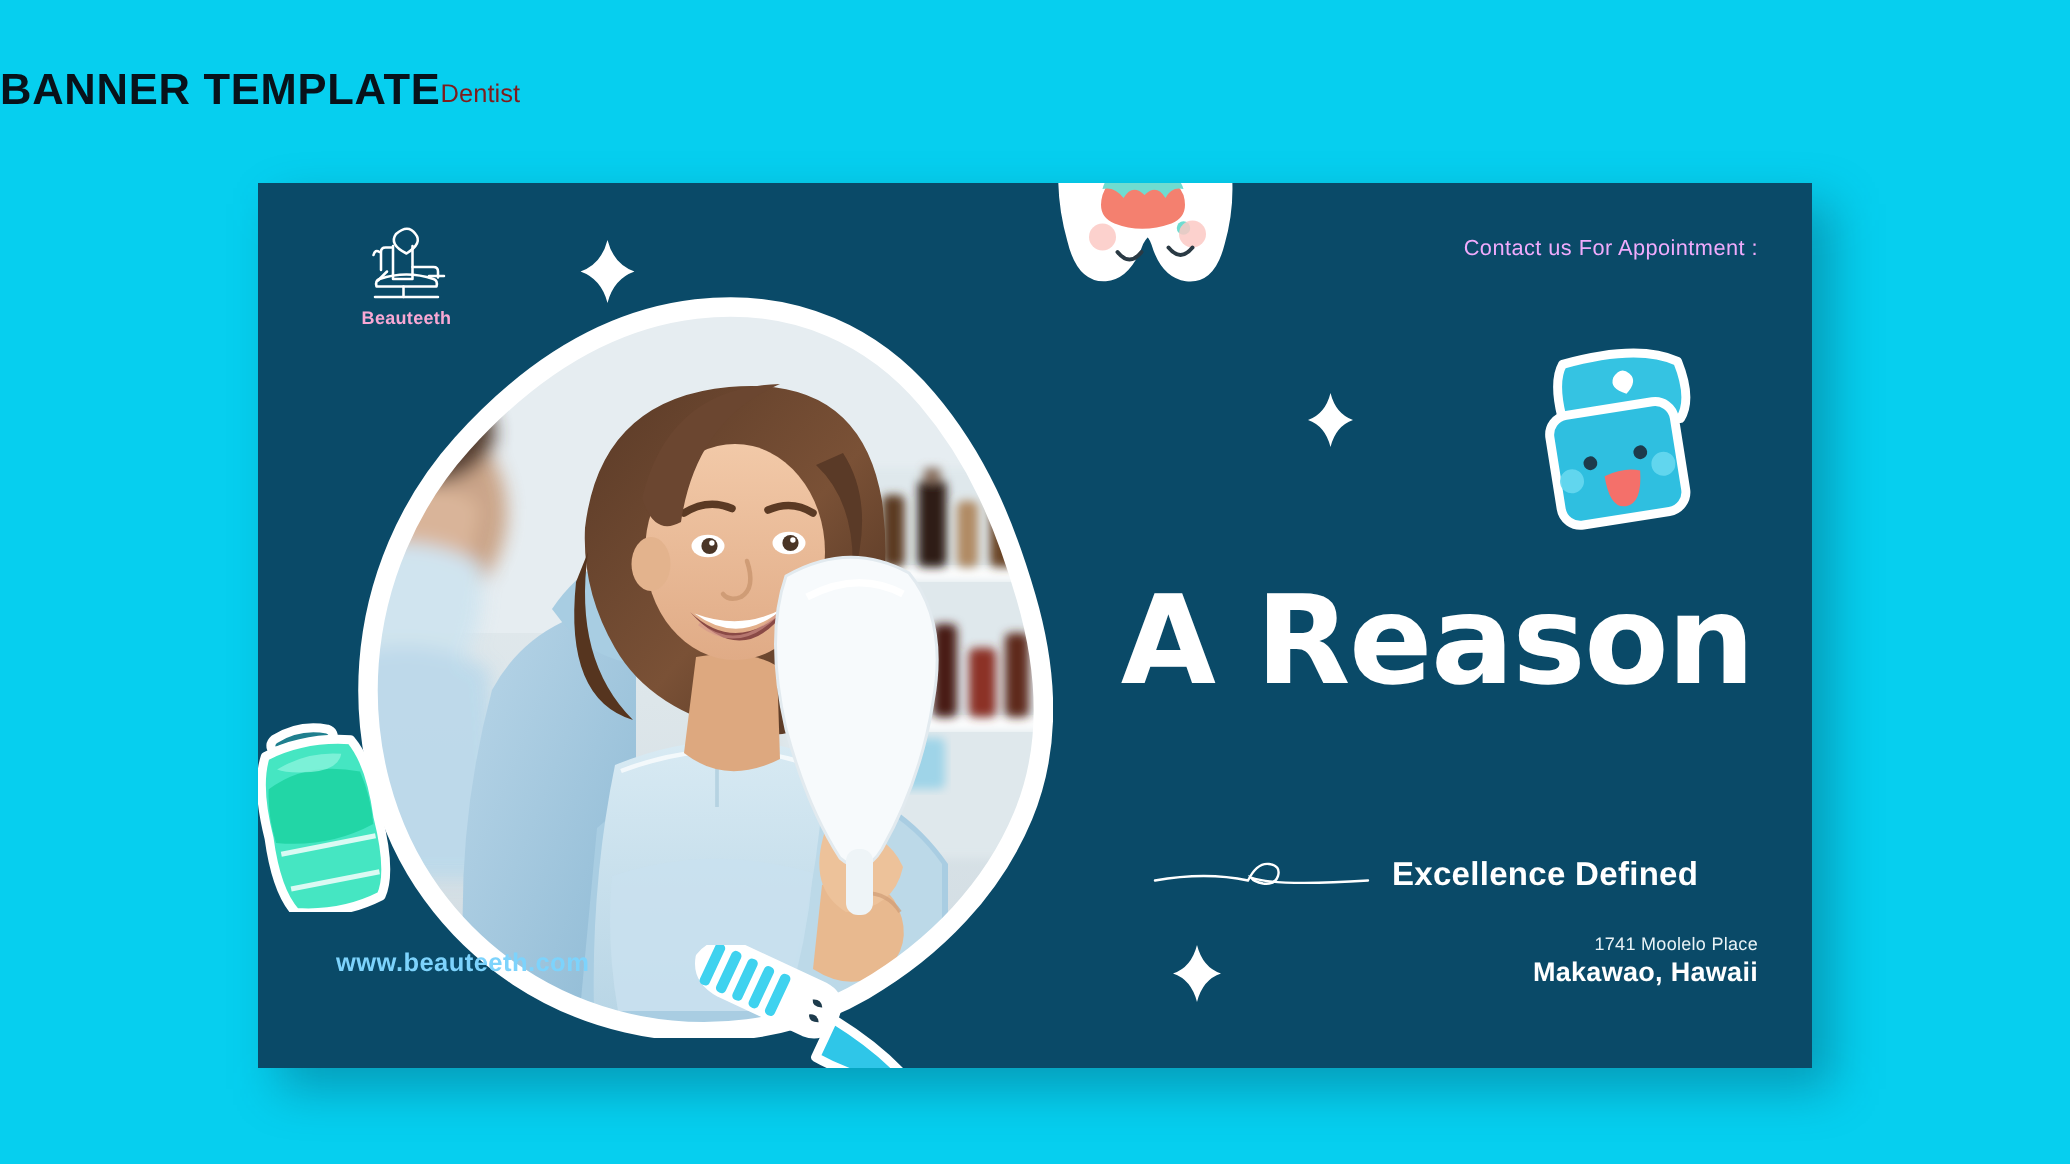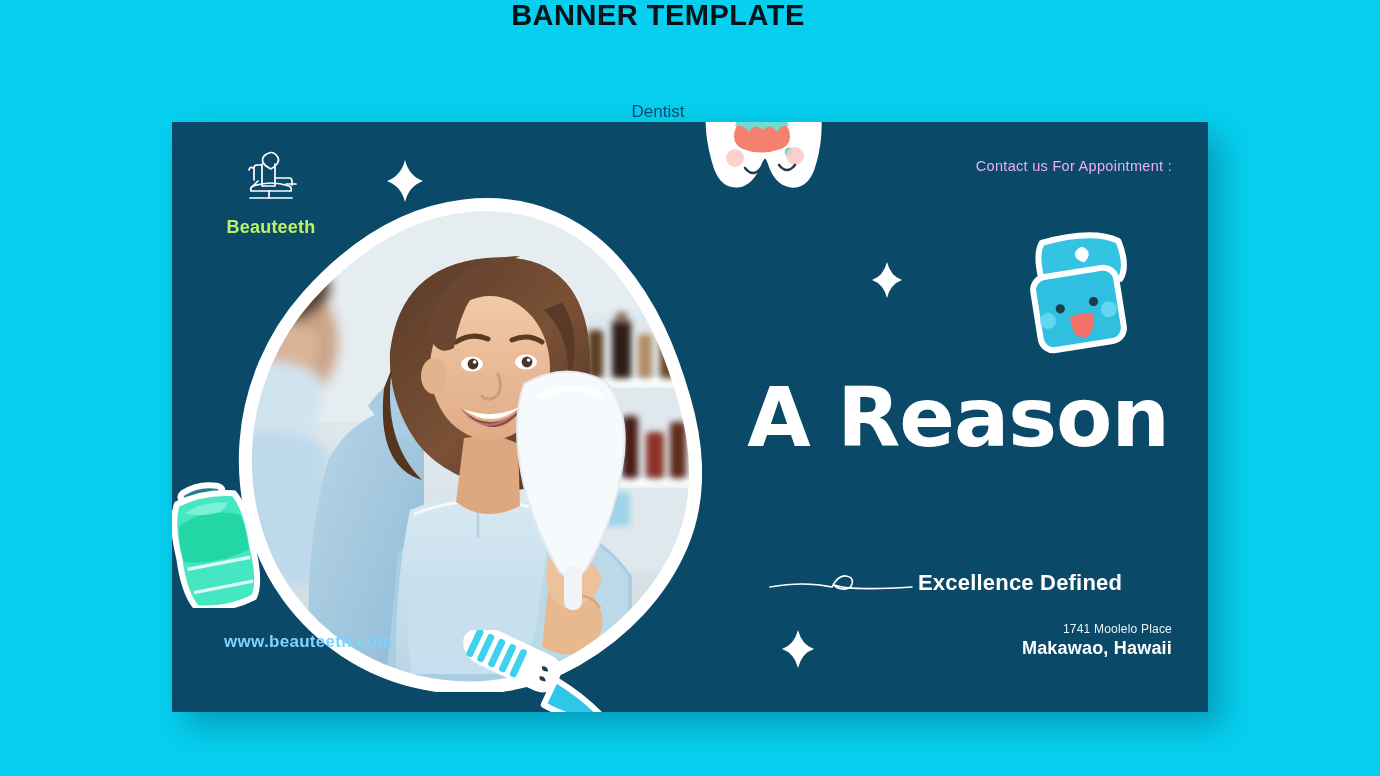--- a/index.html
+++ b/index.html
@@ -6,28 +6,28 @@
   html, body {
     width:1380px; height:776px;
     overflow:hidden;
     font-family:"Liberation Sans", sans-serif;
   }
   body { background:#06cfef; position:relative; }
 
   
   .header {
     position:absolute; top:0; left:0; width:1316px; height:122px;
-    display:flex; flex-direction:column; align-items:center; justify-content:space-between;
+    display:flex; flex-direction:row; align-items:center; justify-content:flex-start;
   }
   .header-title {
     font-size:29px; font-weight:bold; color:#08121a;
     letter-spacing:.5px; line-height:1.1;
   }
   .header-sub {
-    font-size:17px; color:#0c4a6e; margin-top:5px; line-height:1.1;
+    font-size:17px; color:#7f1d1d; margin-top:5px; line-height:1.1;
   }
 
   
   .banner-shadow {
     position:absolute; left:186px; top:136px;
     width:1036px; height:590px;
     background:rgba(4,52,74,.33);
     filter:blur(16px);
   }
   .banner {
@@ -36,49 +36,49 @@
     background:#0a4a68;
     overflow:hidden;
   }
 
   
   .logo {
     position:absolute; left:44px; top:28px;
     width:110px; display:flex; flex-direction:column; align-items:center;
   }
   .logo-name {
-    color:#bef264; font-size:18px; font-weight:bold;
-    letter-spacing:.2px; margin-top:15px;
+    color:#f9a8d4; font-size:12px; font-weight:bold;
+    letter-spacing:.2px; margin-top:3px;
   }
 
   
   .contact {
     position:absolute; right:36px; top:36px; text-align:right;
   }
   .contact-label {
     color:#f0abfc; font-size:14.5px; letter-spacing:.3px; line-height:1.2;
   }
   .contact-phone {
     color:#ffffff; font-size:30px; font-weight:bold;
     letter-spacing:.5px; line-height:1.15; margin-top:2px;
   }
 
   
   .headline {
-    position:absolute; left:566px; top:258px; width:440px;
+    position:absolute; left:566px; top:268px; width:440px;
   }
   .headline-line {
     color:#ffffff; font-weight:bold; font-size:82px;
     line-height:.93; letter-spacing:-1px;
     text-align:center;
     font-family:"DejaVu Sans", sans-serif;
   }
   .tagline-row {
     position:absolute; left:596px; top:448px;
-    width:412px; display:flex; align-items:center; 
+    width:412px; display:flex; align-items:center; gap:10px;
   }
   .flourish { flex:0 0 150px; height:26px; }
   .tagline {
     color:#ffffff; font-size:22px; font-weight:bold; letter-spacing:.2px;
     white-space:nowrap;
   }
   .address {
     position:absolute; right:36px; top:500px; text-align:right;
   }
   .address-line1 {

